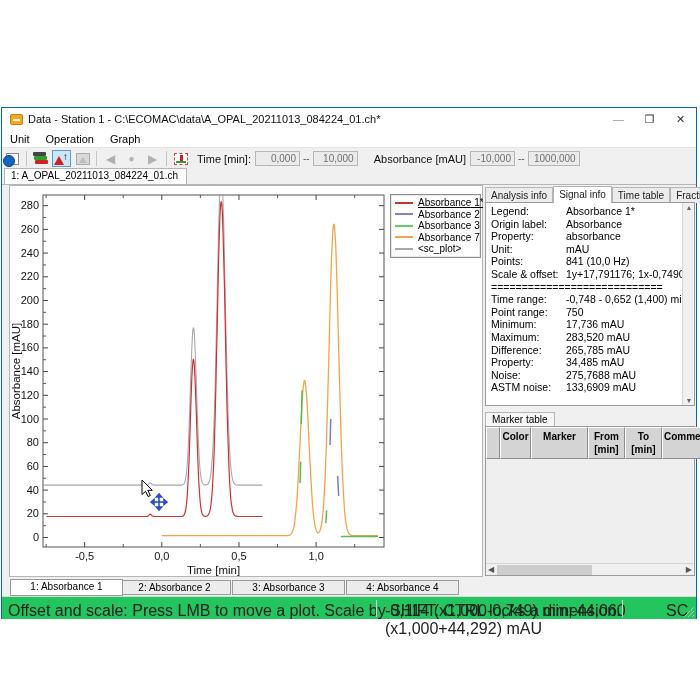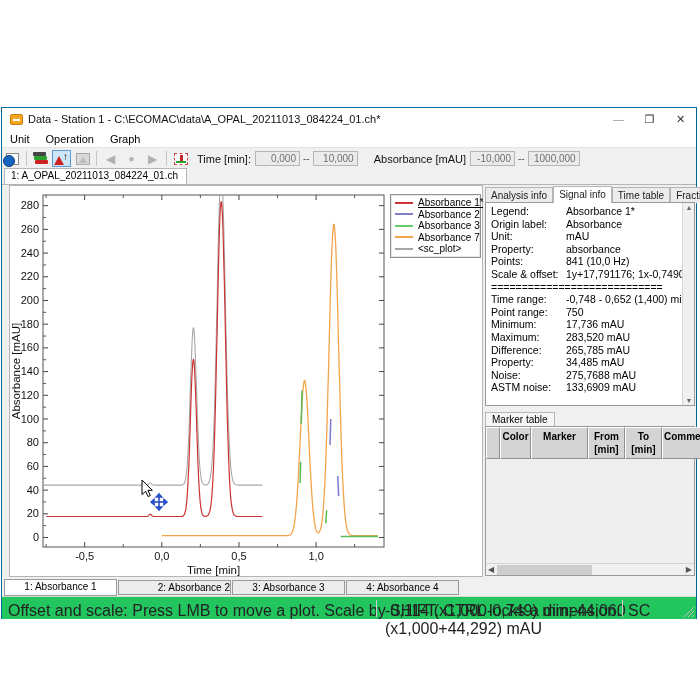--- a/index.html
+++ b/index.html
@@ -303,26 +303,26 @@
         <div id="inforows" style="padding-top:2px;">
             <div class="inforow">
               <span class="lab">Legend:</span>
               <span class="val">Absorbance 1*</span>
             </div>
             <div class="inforow">
               <span class="lab">Origin label:</span>
               <span class="val">Absorbance</span>
             </div>
             <div class="inforow">
+              <span class="lab">Property:</span>
+              <span class="val">absorbance</span>
+            </div>
+            <div class="inforow">
               <span class="lab">Unit:</span>
               <span class="val">mAU</span>
-            </div>
-            <div class="inforow">
-              <span class="lab">Property:</span>
-              <span class="val">absorbance</span>
             </div>
             <div class="inforow">
               <span class="lab">Points:</span>
               <span class="val">841 (10,0 Hz)</span>
             </div>
             <div class="inforow">
               <span class="lab">Scale &amp; offset:</span>
               <span class="val">1y+17,791176; 1x-0,749008</span>
             </div>
             <div class="inforow">
@@ -382,29 +382,29 @@
           </div>
         <div class="hscroll">
           <span class="harrow" style="left:2px;">◀</span>
           <span class="hthumb"></span>
           <span class="harrow" style="right:2px;">▶</span>
         </div>
       </div>
     </div>
 
     <div class="btabs" id="btabs">
-        <span class="btab active" style="left: 2px; width: 113px;">1: Absorbance 1</span>
-        <span class="btab" style="left: 116px; width: 113px; text-align: right;">2: Absorbance 2</span>
+        <span class="btab active" style="left: 8px; width: 113px;">1: Absorbance 1</span>
+        <span class="btab" style="left: 116px; width: 113px;">2: Absorbance 2</span>
         <span class="btab" style="left: 230px; width: 113px;">3: Absorbance 3</span>
         <span class="btab" style="left: 344px; width: 113px;">4: Absorbance 4</span>
       </div>
 
     <div class="statusbar">
       <span style="position:absolute; left:6px; top:5px;">Offset and scale: Press LMB to move a plot. Scale by SHIFT. CTRL locks a dimension.</span>
       <span class="ssep" style="left:374px;"></span>
       <span style="position:absolute; left:383px; top:5px;">-0,114 (x1,000-0,749) min; 44,060 (x1,000+44,292) mAU</span>
       <span class="ssep" style="left:620px;"></span>
-      <span style="position:absolute; left:626px; top:5px;">SC</span>
+      <span style="position:absolute; left:664px; top:5px;">SC</span>
       <span class="sgrip"></span>
     </div>
 
   </div>
 </div>
 
 </body></html>

